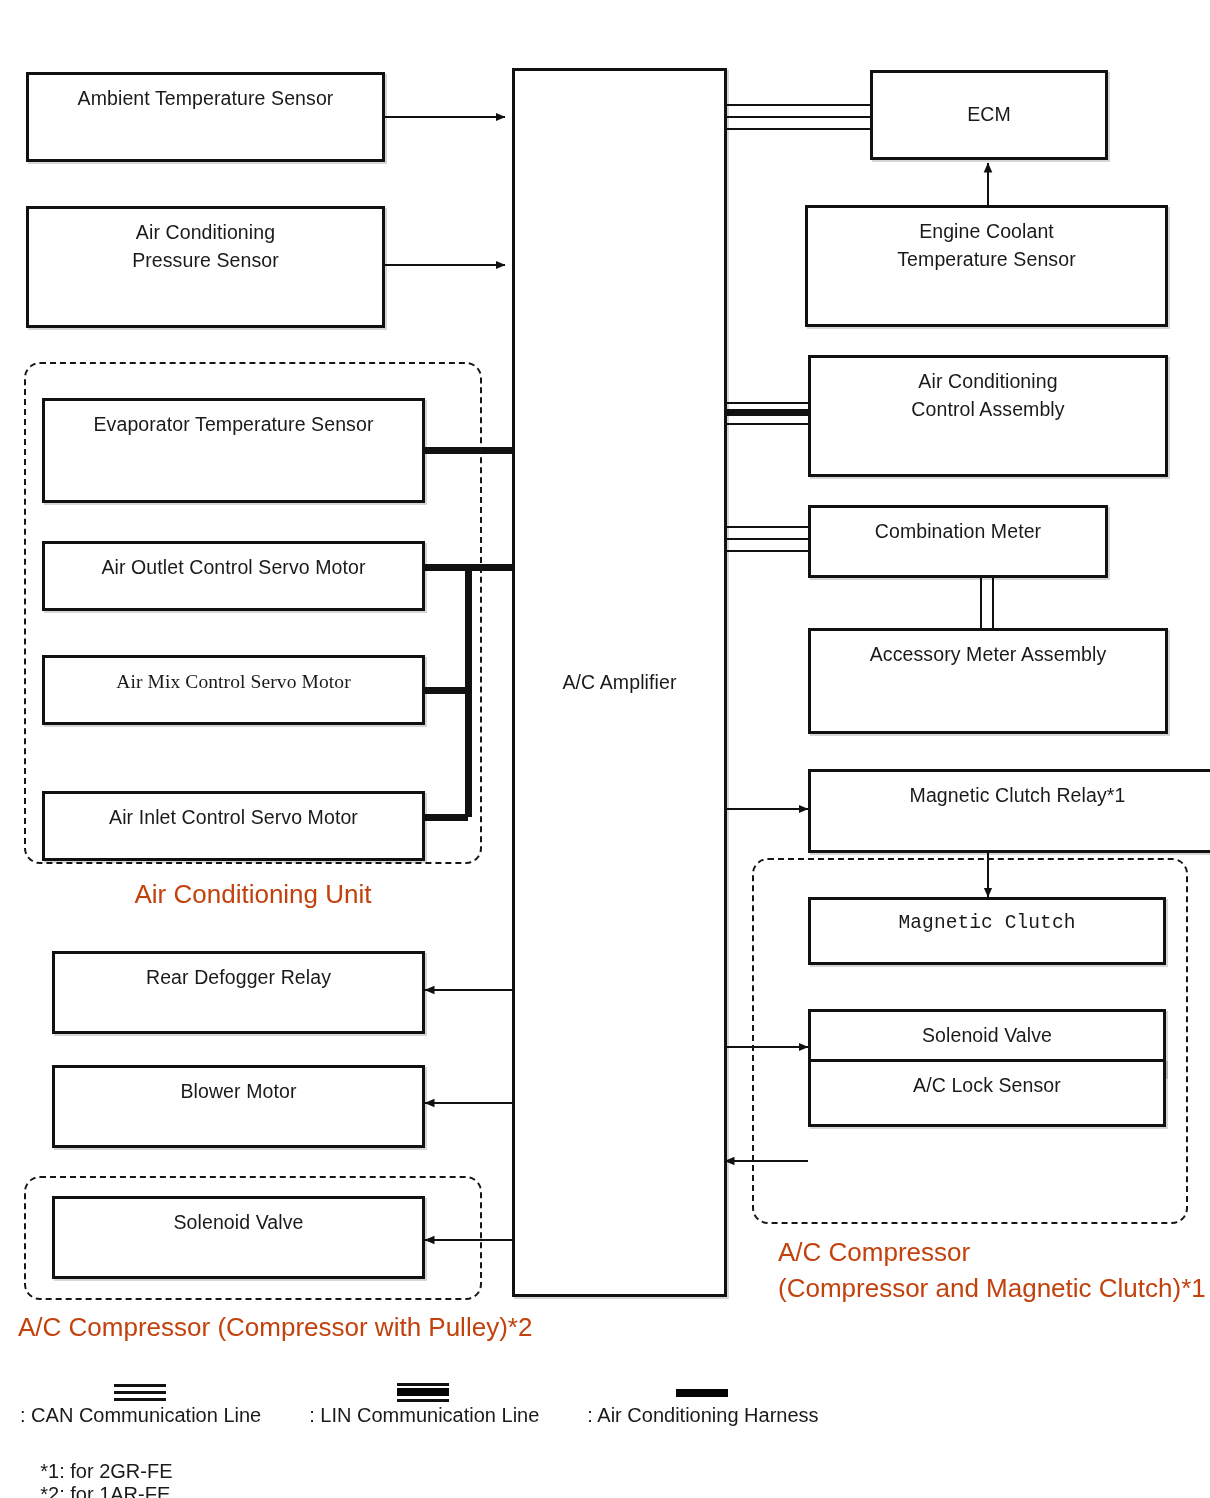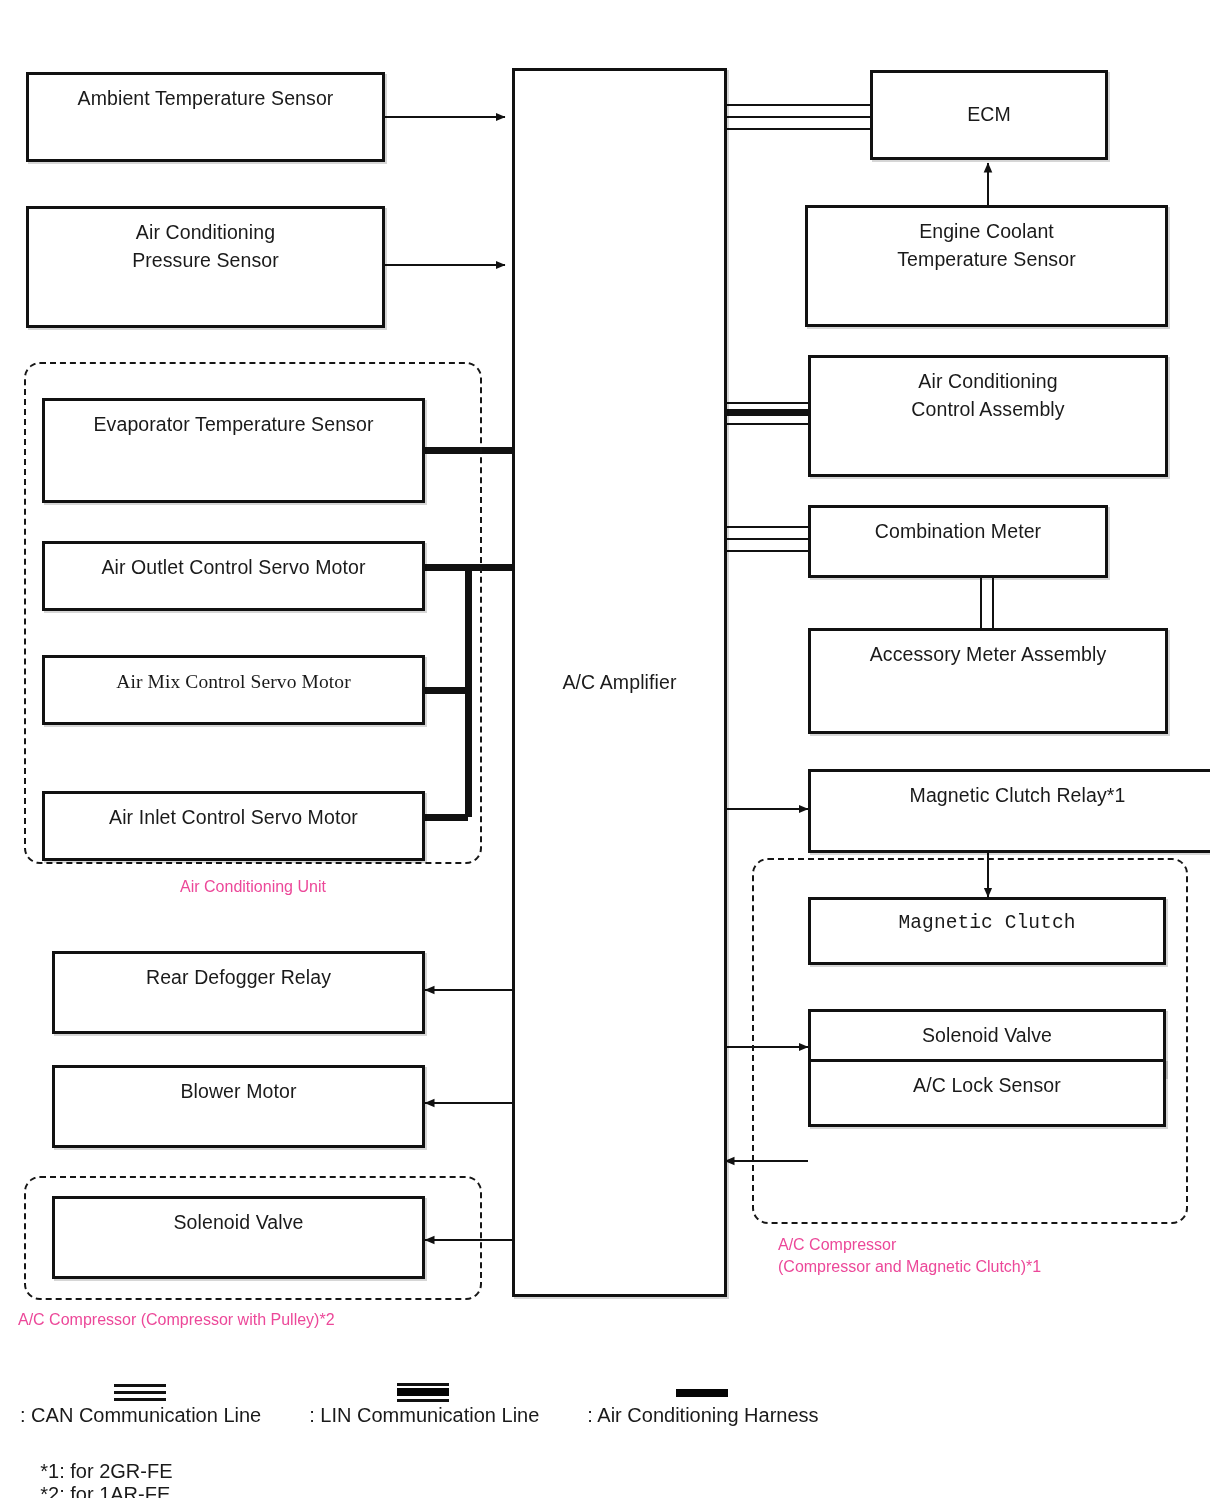--- a/index.html
+++ b/index.html
@@ -58,23 +58,23 @@
   
   .group-frame {
     position: absolute;
     box-sizing: border-box;
     border: 2.5px dashed #161616;
     border-radius: 16px;
     background: transparent;
   }
   .group-caption {
     position: absolute;
-    font-size: 16px;
+    font-size: 26px;
     line-height: 1.4;
-    color: #ec4899;
+    color: #c2410c;
     white-space: pre-line;
   }
 
   
   .legend-row {
     position: absolute;
     display: flex;
     align-items: center;
   }
   .legend-item {

